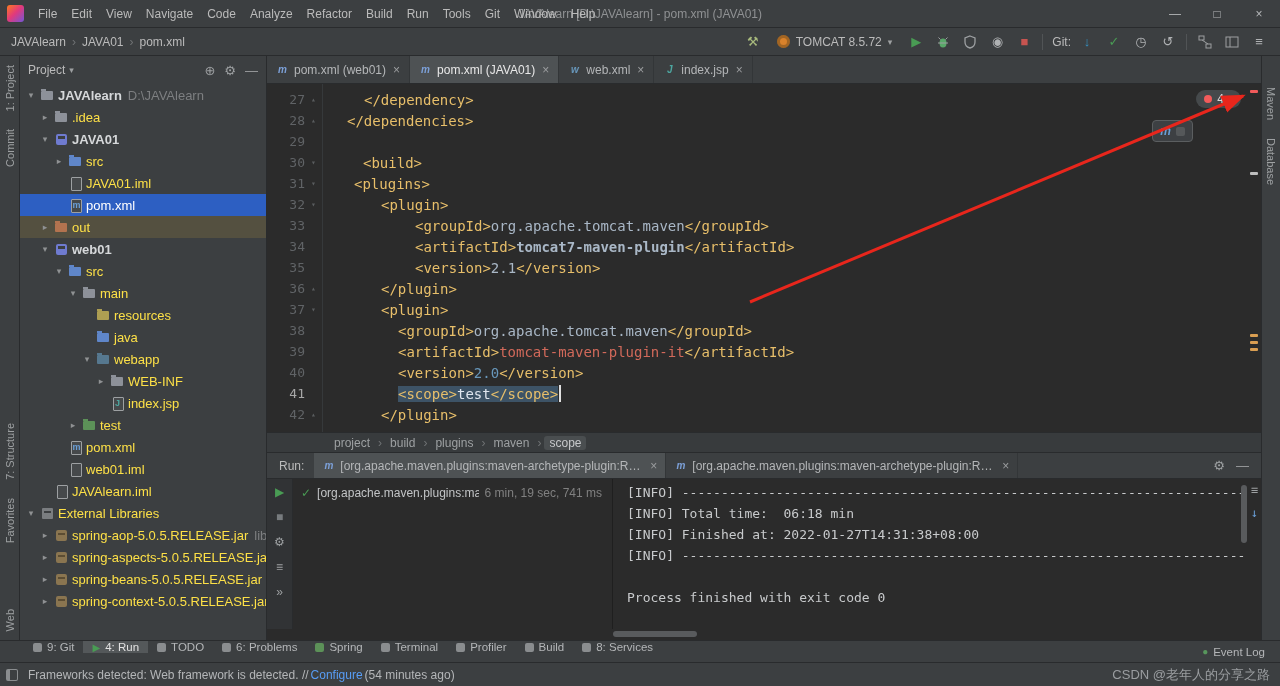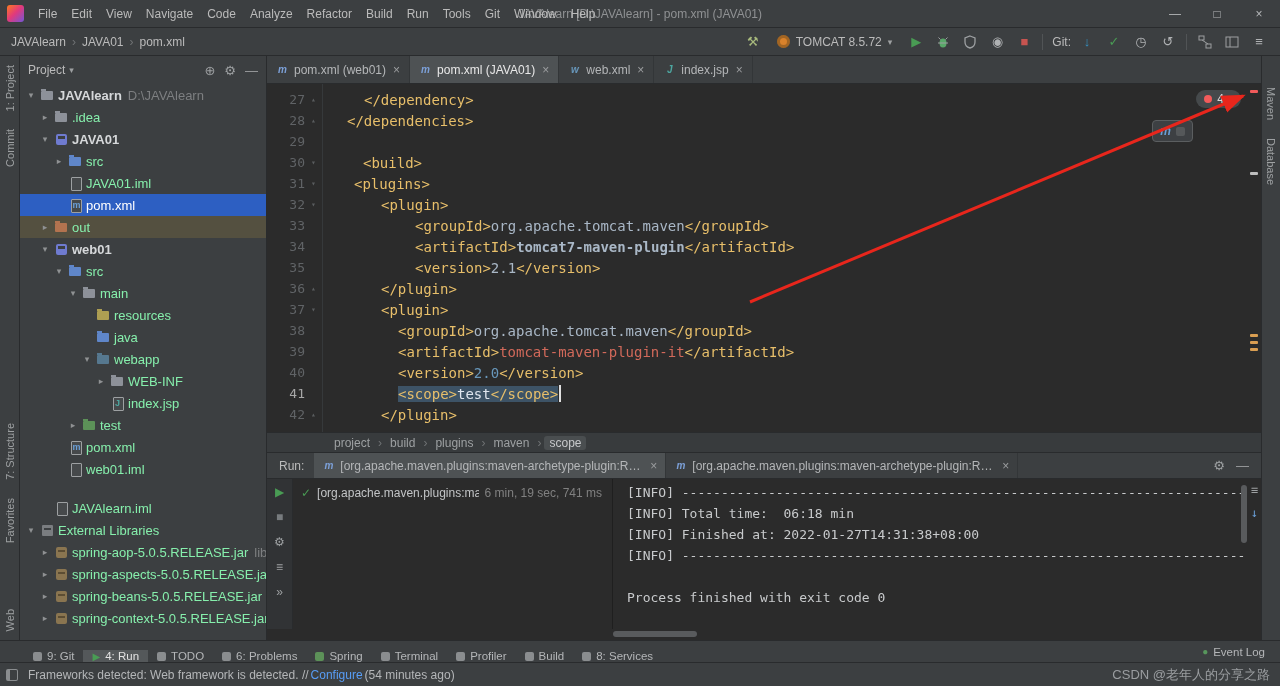--- a/index.html
+++ b/index.html
@@ -42,21 +42,21 @@
 .pp-header{height:28px;flex:none;display:flex;align-items:center;padding:0 8px;gap:4px;color:#bbbbbb;}
 .pp-chev{font-size:9px;color:#9da0a2;}
 .pp-icons{margin-left:auto;display:flex;gap:9px;}
 .pp-icon{color:#9da0a2;font-size:13px;}
 .ptree{flex:1;overflow:hidden;font-size:13px;}
 .trow{height:22px;display:flex;align-items:center;white-space:nowrap;overflow:hidden;}
 .trow.sel{background:#2d5fc2;}
 .trow.sel .tlabel{color:#ffffff;}
 .trow.tinted{background:rgba(182,152,62,.20);}
 .chev{width:14px;text-align:center;color:#8f9193;font-size:9px;flex:none;}
-.tlabel{margin-left:3px;color:#86efac;}
+.tlabel{margin-left:3px;color:#fde047;}
 .tlabel.bold{font-weight:bold;color:#d6d8da;}
 .thint{color:#7d7f81;margin-left:6px;}
 
 .ticon{width:15px;height:14px;flex:none;margin-left:2px;position:relative;display:inline-block;}
 .ticon::before{content:"";position:absolute;left:1px;top:3px;width:12px;height:9px;border-radius:1px;background:#8d9199;}
 .ticon::after{content:"";position:absolute;left:1px;top:1px;width:5px;height:2px;background:#8d9199;}
 .ticon-folder-src::before,.ticon-folder-src::after{background:#5f86c9;}
 .ticon-folder-test::before,.ticon-folder-test::after{background:#5c9158;}
 .ticon-folder-resources::before,.ticon-folder-resources::after{background:#ad9e52;}
 .ticon-folder-web::before,.ticon-folder-web::after{background:#56788f;}
@@ -339,21 +339,21 @@
           <div class="trow" style="padding-left: 32px;">
             <span class="chev"></span>
             <span class="ticon ticon-file-maven"></span>
             <span class="tlabel">pom.xml</span>
           </div>
           <div class="trow" style="padding-left: 32px;">
             <span class="chev"></span>
             <span class="ticon ticon-file-iml"></span>
             <span class="tlabel">web01.iml</span>
           </div>
-          <div class="trow" style="padding-left: 18px; margin-top: 17px;">
+          <div class="trow" style="padding-left: 18px;">
             <span class="chev"></span>
             <span class="ticon ticon-file-iml"></span>
             <span class="tlabel">JAVAlearn.iml</span>
           </div>
           <div class="trow" style="padding-left: 4px;">
             <span class="chev">▾</span>
             <span class="ticon ticon-lib-root"></span>
             <span class="tlabel">External Libraries</span>
           </div>
           <div class="trow" style="padding-left: 18px;">
@@ -515,21 +515,21 @@
       <div class="stripe-pad"></div>
       <div>
           <div class="stripe-label">Maven</div>
           <div class="stripe-label">Database</div>
         </div>
       <div class="spacer"></div>
     </div>
   </div>
 
   <div class="tw-bar">
-    <div style="display:flex;align-items:flex-end;">
+    <div style="display:flex;align-items:flex-start;">
         <div class="twb">
           <span class="twb-sq"></span>
           <span>9: Git</span>
         </div>
         <div class="twb active">
           <span class="twb-glyph" style="color: rgb(73, 156, 84);">▶</span>
           <span>4: Run</span>
         </div>
         <div class="twb">
           <span class="twb-sq"></span>

